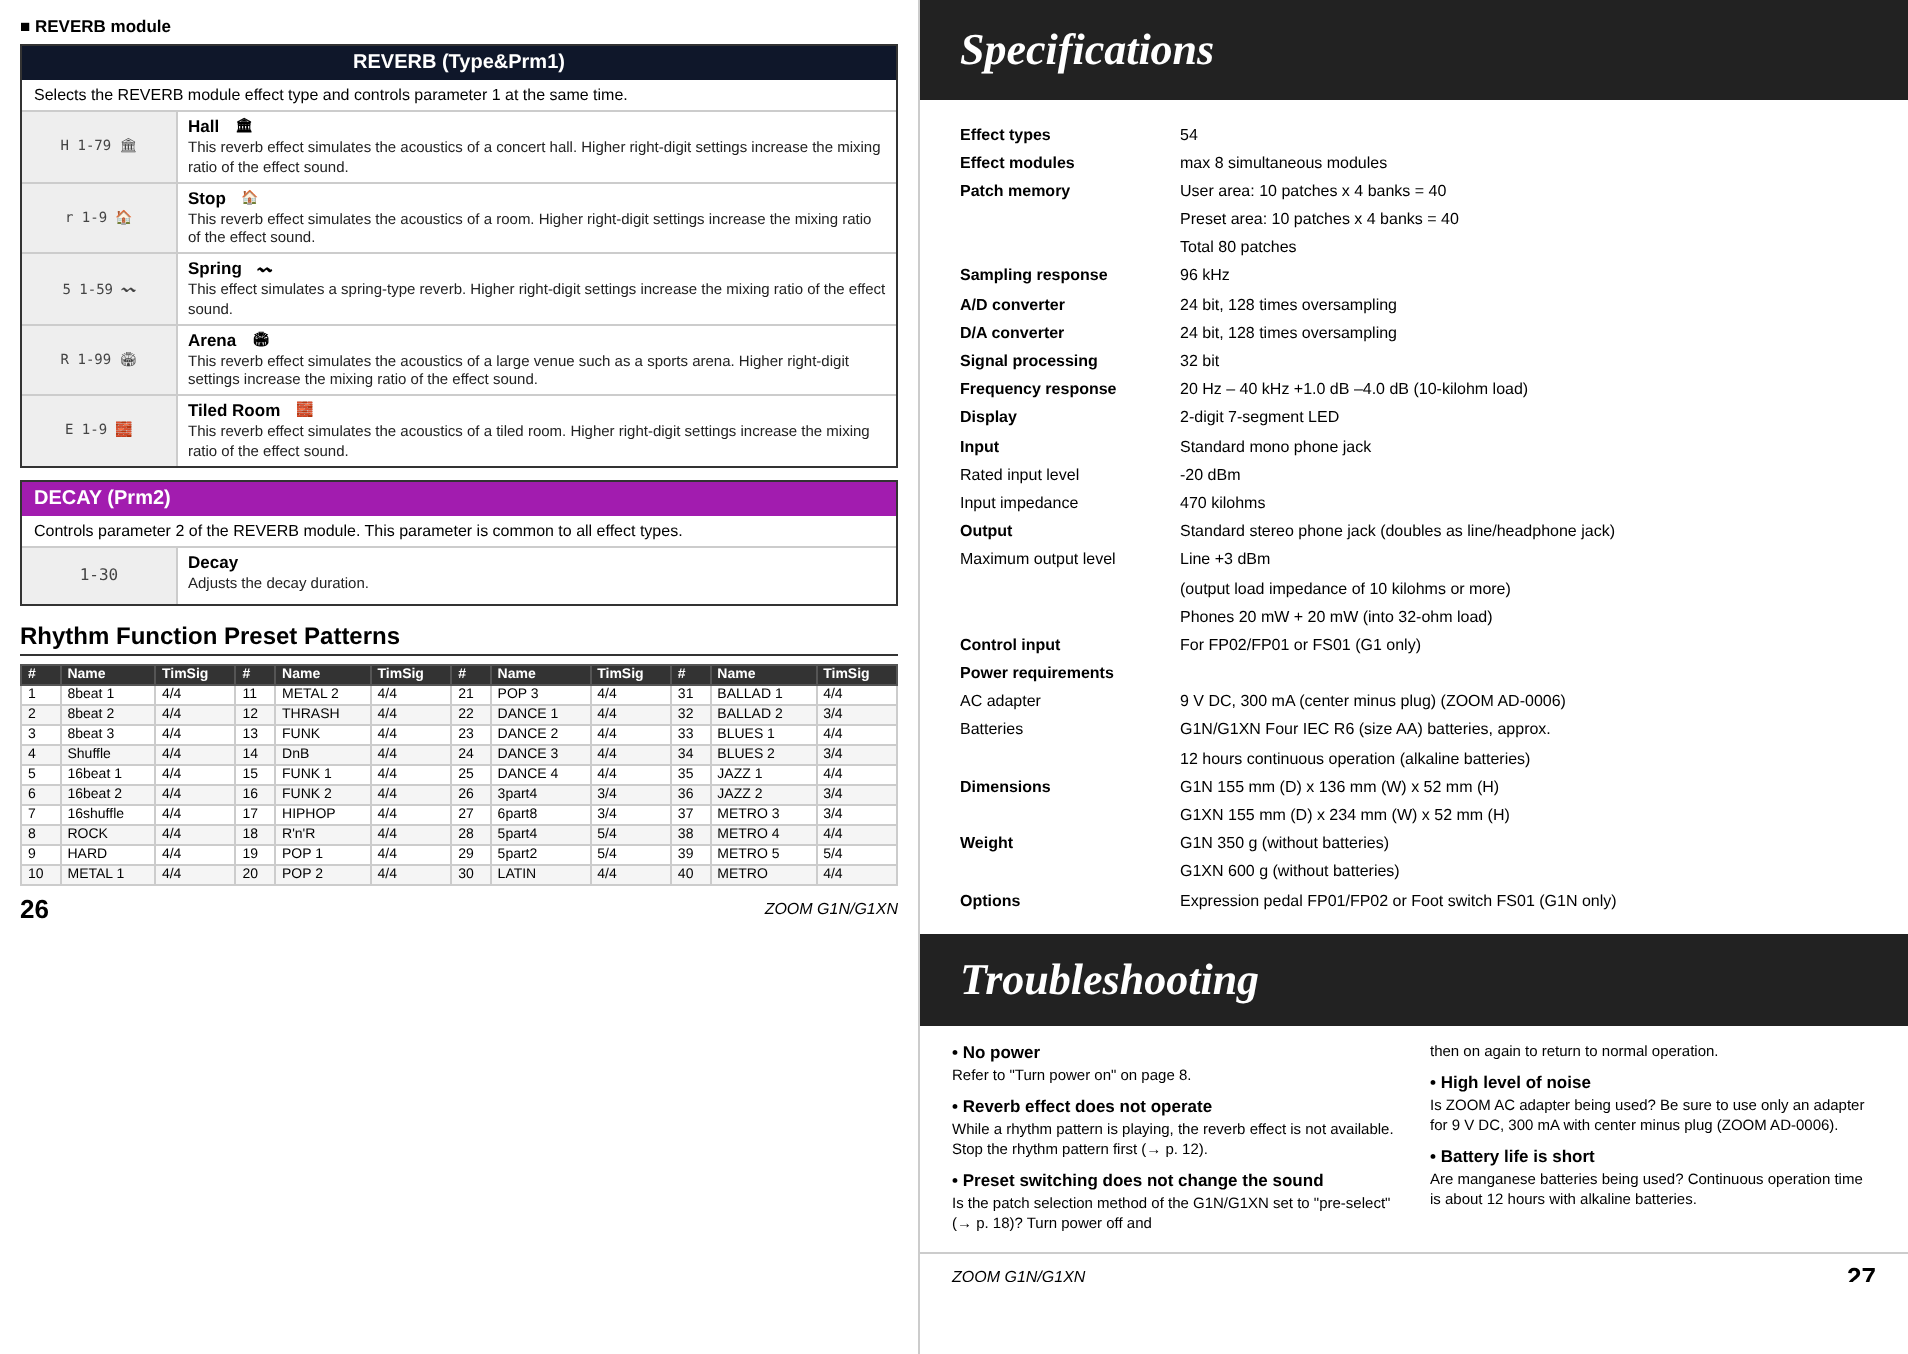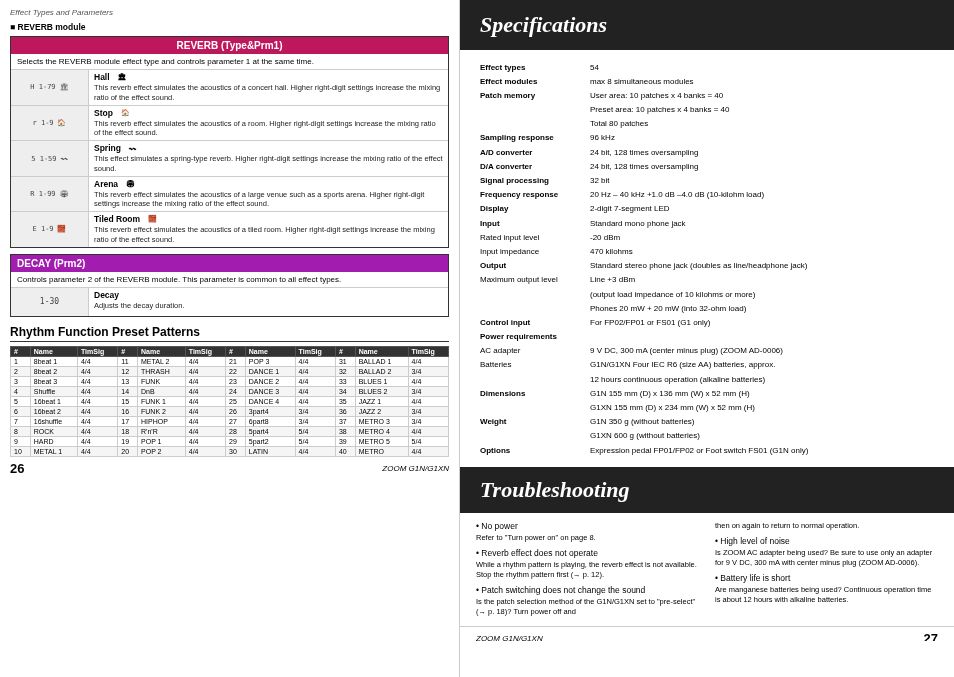--- a/index.html
+++ b/index.html
@@ -34,21 +34,21 @@
     .reverb-section-title {
       font-weight: bold;
       font-size: 8.5px;
       margin-bottom: 4px;
     }
     .reverb-block {
       border: 1px solid #333;
       margin-bottom: 6px;
     }
     .reverb-header {
-      background: #be185d;
+      background: #0f172a;
       color: #fff;
       font-weight: bold;
       font-size: 10px;
       padding: 3px 21px;
       text-align: center;
     }
     .reverb-desc {
       font-size: 8px;
       padding: 3px 6px;
       border-bottom: 1px solid #ccc;
@@ -180,21 +180,21 @@
       padding: 8px 16px;
       font-size: 8px;
       display: grid;
       grid-template-columns: 1fr 1fr;
       gap: 6px 12px;
     }
     .trouble-item {
       margin-bottom: 4px;
     }
     .trouble-title {
-      font-weight: normal;
+      font-weight: bold;
       font-size: 8.5px;
       margin-bottom: 2px;
     }
     .trouble-title::before {
       content: "• ";
     }
     .trouble-text {
       font-size: 7.5px;
       line-height: 1.4;
     }
@@ -213,21 +213,20 @@
       align-items: center;
       padding: 4px 16px;
       font-size: 9px;
       border-top: 1px solid #ccc;
     }
   </style>
 </head>
 <body>
 
 <div class="left-panel">
-  <div class="page-header">Effect Types and Parameters</div>
 
   <div>
     <div class="reverb-section-title">■ REVERB module</div>
 
     <div class="reverb-block">
       <div class="reverb-header">REVERB (Type&amp;Prm1)</div>
       <div class="reverb-desc">Selects the REVERB module effect type and controls parameter 1 at the same time.</div>
 
       <div class="effect-row">
         <div class="effect-icon">H 1-79 🏛</div>
@@ -593,21 +592,21 @@
   <div class="troubleshoot-content" id="trouble-content" style="display:block; padding: 8px 16px; font-size:8px; columns: 2; column-gap: 16px;">
   <div class="trouble-item">
         <div class="trouble-title">No power</div>
         <div class="trouble-text">Refer to "Turn power on" on page 8.</div>
       </div>
       <div class="trouble-item">
         <div class="trouble-title">Reverb effect does not operate</div>
         <div class="trouble-text">While a rhythm pattern is playing, the reverb effect is not available. Stop the rhythm pattern first (→ p. 12).</div>
       </div>
       <div class="trouble-item">
-        <div class="trouble-title">Patch switching does not change the sound</div>
+        <div class="trouble-title">Preset switching does not change the sound</div>
         <div class="trouble-text">Is the patch selection method of the G1N/G1XN set to "pre-select" (→ p. 18)? Turn power off and</div>
       </div>
       <div class="trouble-item">
         <div class="trouble-text">then on again to return to normal operation.</div>
       </div>
       <div class="trouble-item">
         <div class="trouble-title">High level of noise</div>
         <div class="trouble-text">Is ZOOM AC adapter being used? Be sure to use only an adapter for 9 V DC, 300 mA with center minus plug (ZOOM AD-0006).</div>
       </div>
       <div class="trouble-item">

